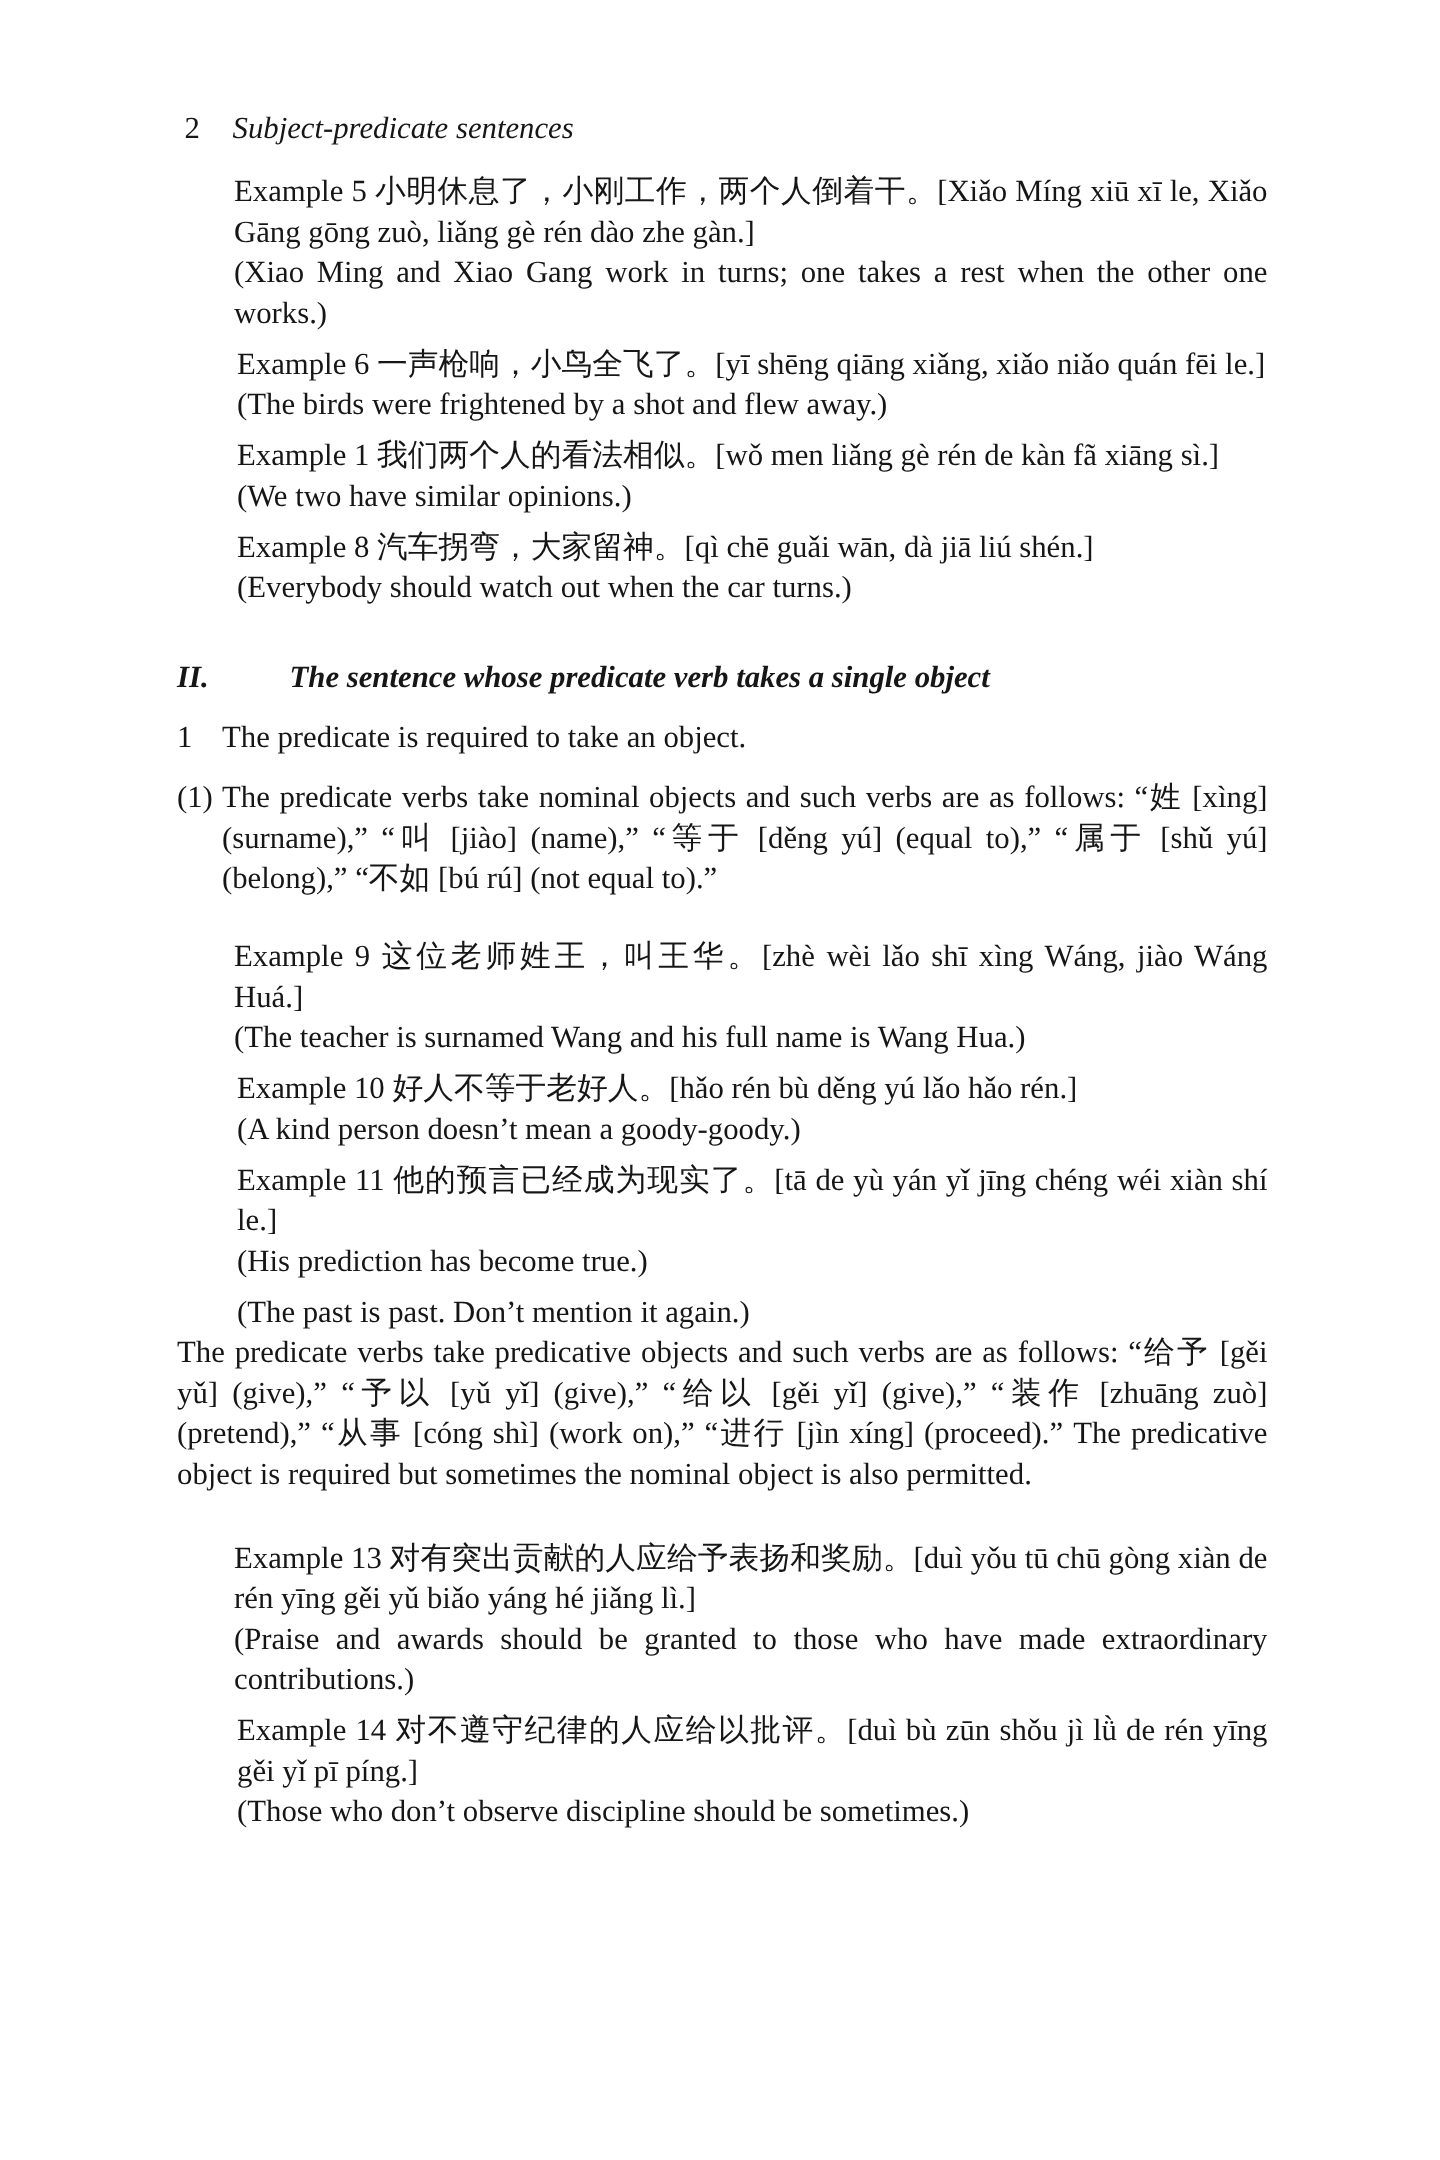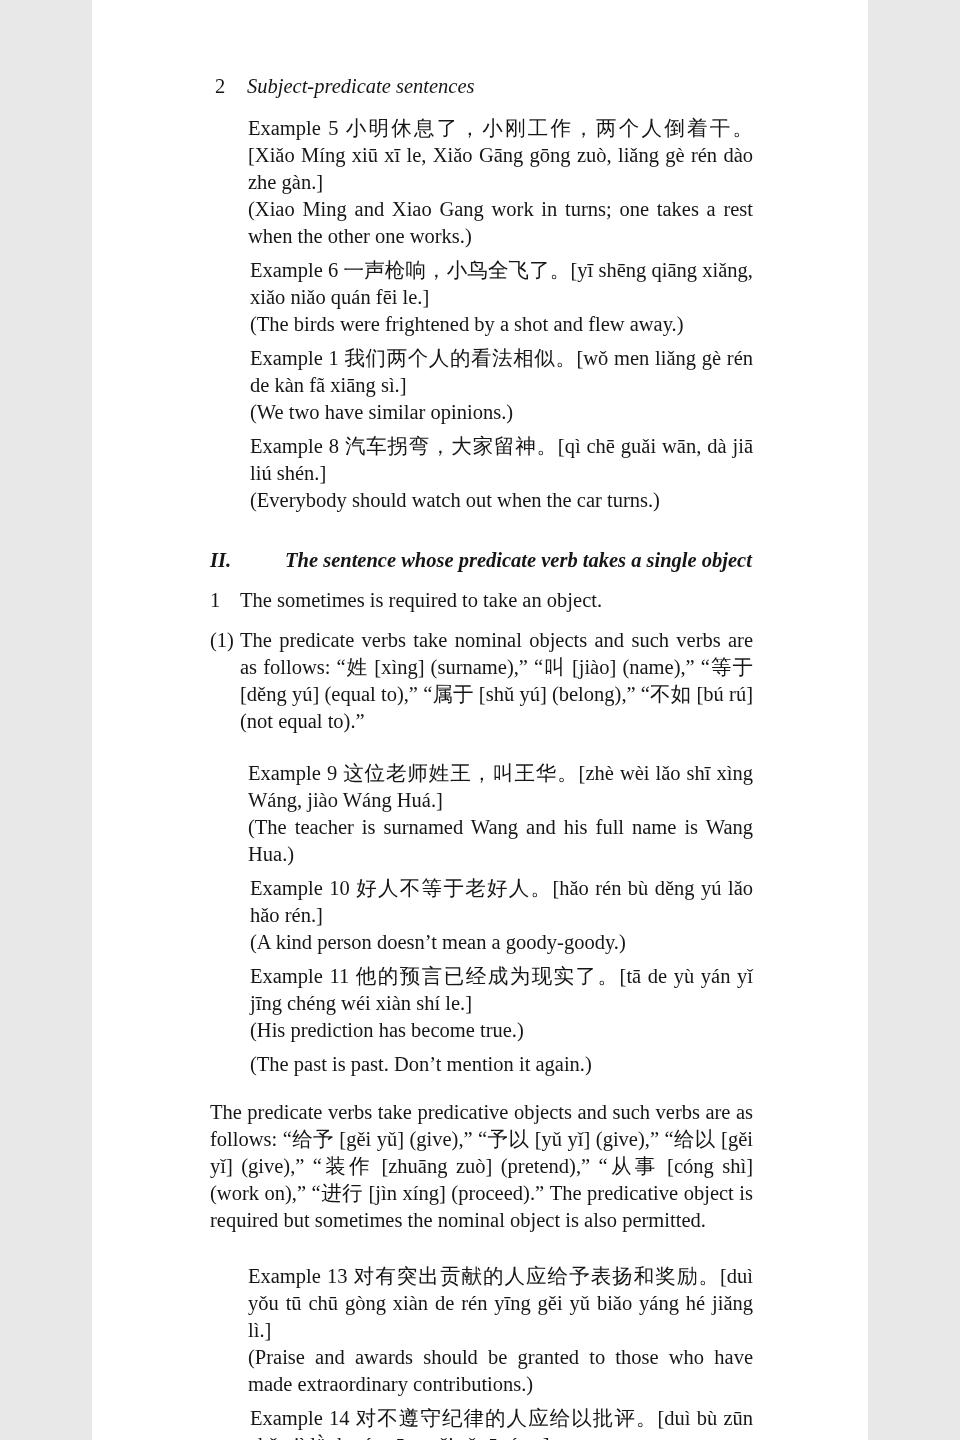--- a/index.html
+++ b/index.html
@@ -1,18 +1,18 @@
 <!DOCTYPE html>
 <html><head>
 <meta charset="utf-8">
 <style>
   html, body { margin: 0; padding: 0; background: #e8e8e8; }
   .page {
     position: relative;
-    width: 776px;
+    width: 960px;
     height: 1440px;
     margin: 0 auto;
     background: #ffffff;
     color: #161616;
     font-family: "Liberation Serif", "DejaVu Serif", serif;
     font-size: 20.5px;
     line-height: 27px;
     box-sizing: border-box;
     padding: 73px 115px 0 118px;
     overflow: hidden;
@@ -40,21 +40,21 @@
   }
   .h2-num { flex: 0 0 37px; }
   .h2-title { flex: 1; }
 
   
   .numbered { display: flex; margin-bottom: 13px; }
   .numbered .num { flex: 0 0 30px; }
   .numbered .body-text { flex: 1; text-align: justify; }
 
   .examples-mid { margin-top: 25px; }
-  .flush-para { text-align: justify; margin-top: 21px; }
+  .flush-para { text-align: justify; }
   .examples-bottom { margin-top: 29px; }
 </style>
 </head>
 <body>
 
 <div class="page">
 
   <header class="running-head">
     <span class="head-num">2</span><span class="head-title">Subject-predicate sentences</span>
   </header>
@@ -78,21 +78,21 @@
     </div>
   </section>
 
   <div class="heading2">
     <span class="h2-num">II.</span>
     <span class="h2-title">The sentence whose predicate verb takes a single object</span>
   </div>
 
   <div class="numbered">
     <span class="num">1</span>
-    <p class="body-text">The sometimes is required to take an object.</p>
+    <p class="body-text">The predicate is required to take an object.</p>
   </div>
 
   <div class="numbered">
     <span class="num">(1)</span>
     <p class="body-text">The predicate verbs take nominal objects and such verbs are as follows: “姓 [xìng] (surname),” “叫 [jiào] (name),” “等于 [děng yú] (equal to),” “属于 [shǔ yú] (belong),” “不如 [bú rú] (not equal to).”</p>
   </div>
 
   <section class="examples-mid">
     <div class="example">
       <p class="ex-main">Example 9 这位老师姓王，叫王华。[zhè wèi lǎo shī xìng Wáng, jiào Wáng Huá.]</p>

